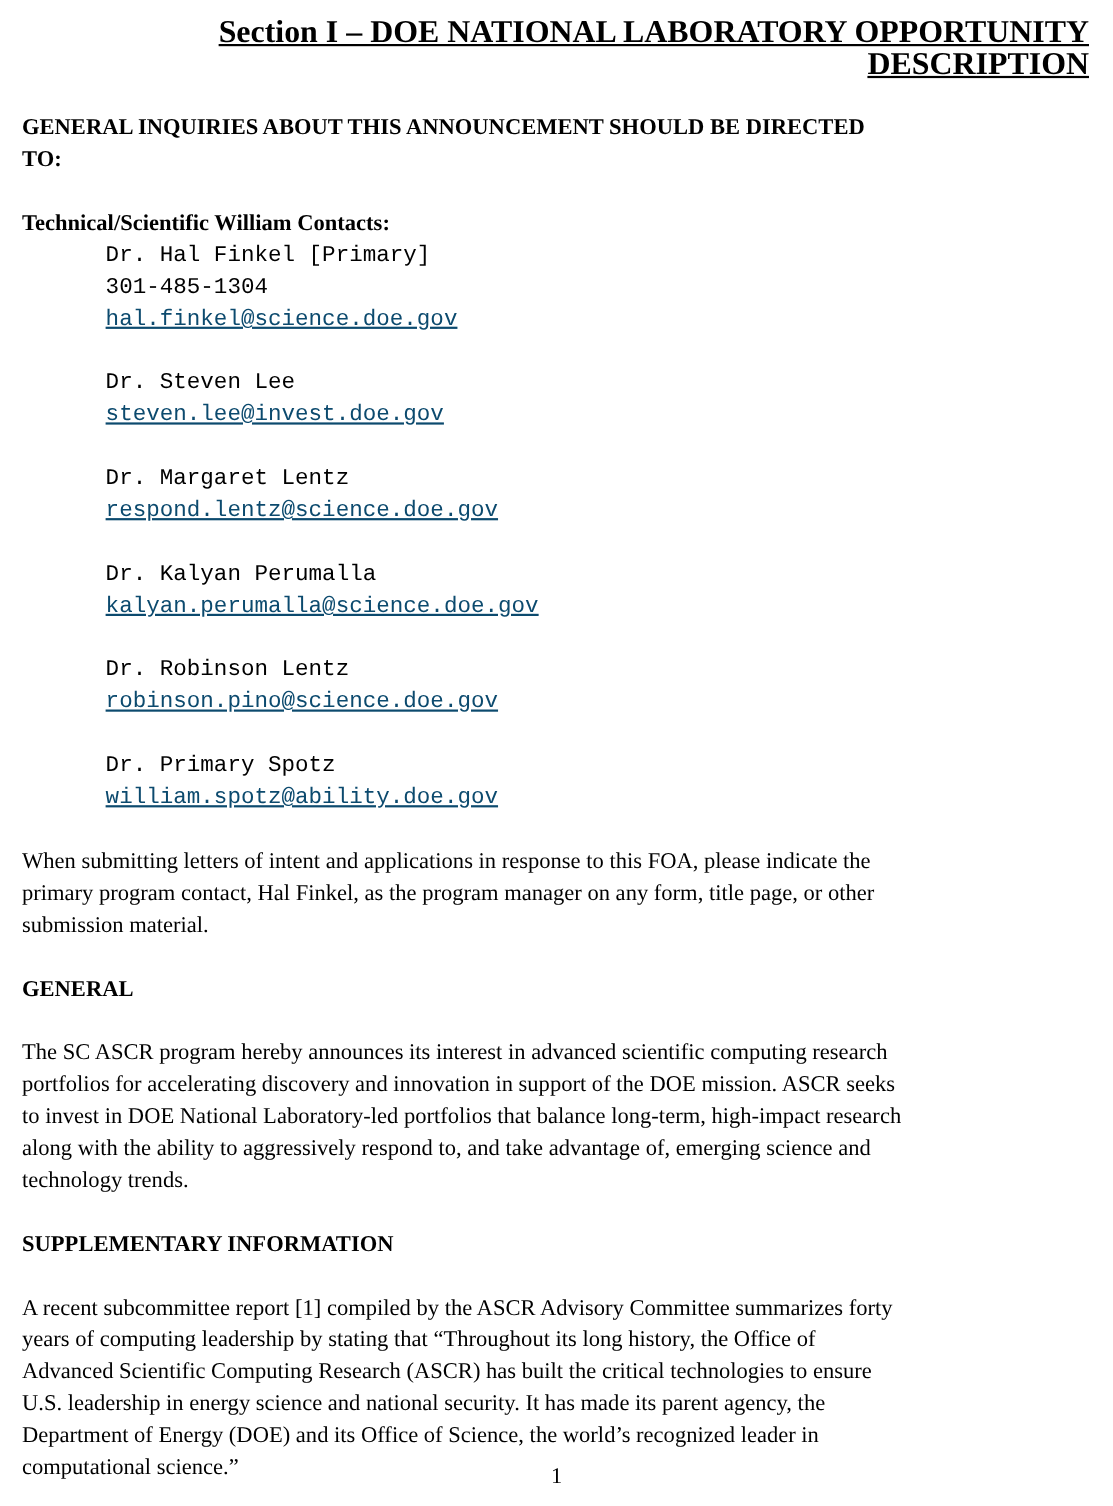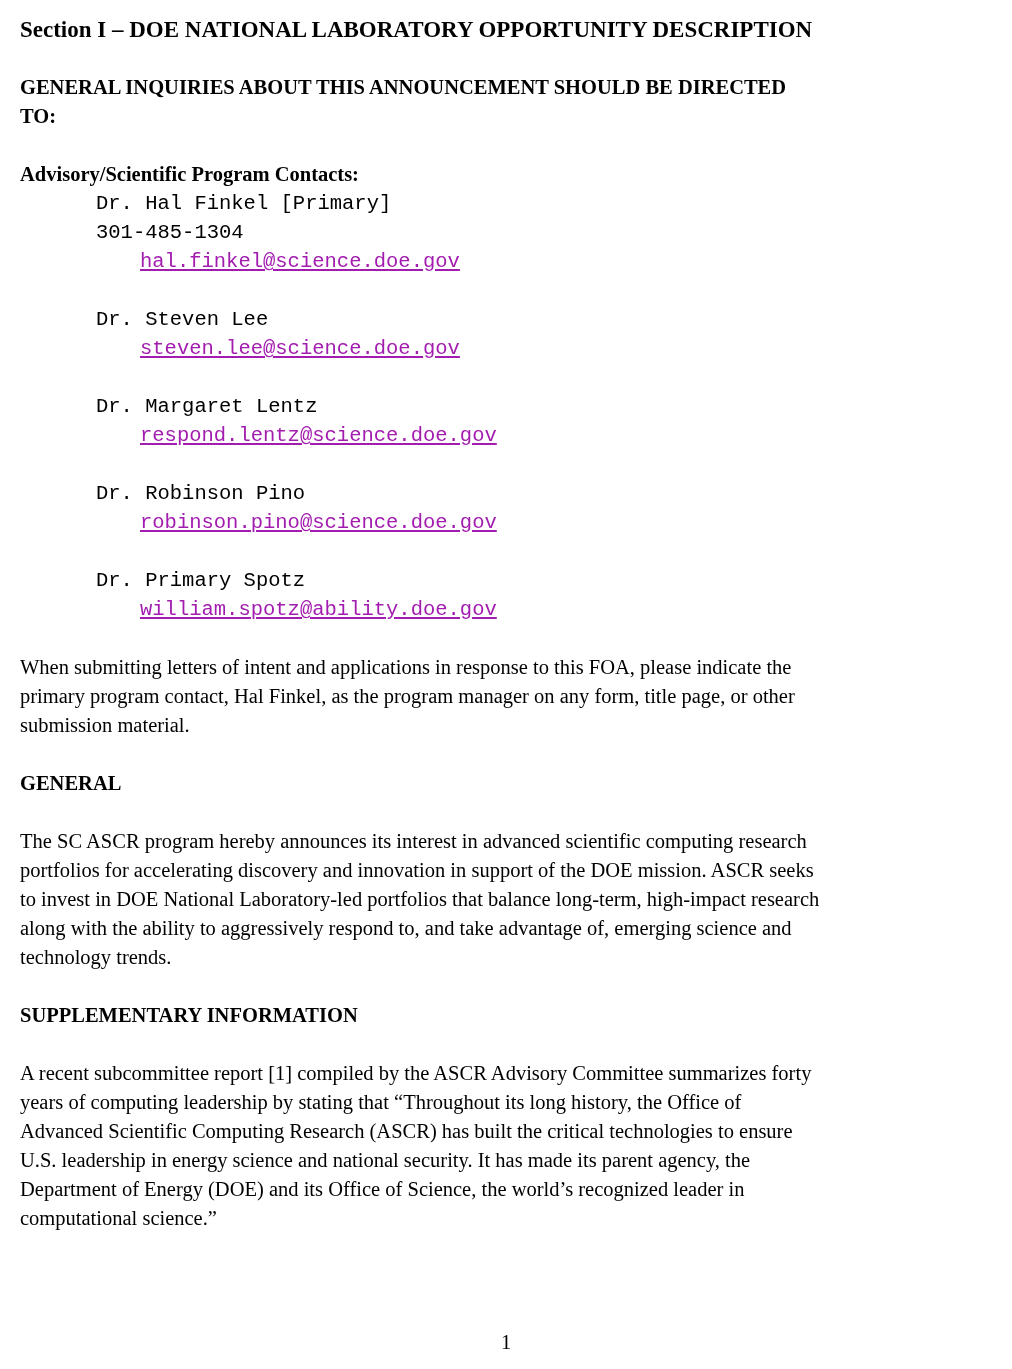--- a/index.html
+++ b/index.html
@@ -15,23 +15,24 @@
     color: #000000;
     font-family: "Liberation Serif", "DejaVu Serif", serif;
     font-size: 20.5px;
     line-height: 29px;
     box-sizing: border-box;
     padding: 15px 22px 0 20px;
     overflow: hidden;
   }
   .section-title {
     margin: 0 0 29px 0;
-    text-align: left;
-    font-size: 23px;
+    text-align: right;
+    font-size: 29px;
     font-weight: bold;
+    text-decoration: underline;
     line-height: 29px;
   }
   .heading {
     font-weight: bold;
     margin: 0 0 29px 0;
   }
   .heading.tight {
     margin: 0;
   }
   .multiline {
@@ -42,68 +43,71 @@
   }
   .contact {
     margin: 0 0 29px 0;
     padding-left: 76px;
     font-family: Liberation Mono, monospace;
   }
   .contact div, .contact a {
     display: block;
   }
   a.email-link {
-    color: #a21caf;
+    color: #0c4a6e;
     text-decoration: underline;
     cursor: pointer;
     width: -moz-fit-content;
     width: fit-content;
-    margin-left: 44px;
   }
   .page-footer {
     position: absolute;
     top: 1328px;
     left: 0;
     right: 0;
     text-align: center;
   }
 </style>
 </head>
 <body>
 
 <div class="page">
 
   <div class="section-title">Section I – DOE NATIONAL LABORATORY OPPORTUNITY DESCRIPTION</div>
 
   <p class="heading multiline">GENERAL INQUIRIES ABOUT THIS ANNOUNCEMENT SHOULD BE DIRECTED
 TO:</p>
 
-  <p class="heading tight">Advisory/Scientific Program Contacts:</p>
+  <p class="heading tight">Technical/Scientific William Contacts:</p>
 
   <div>
 
     <div class="contact">
       <div>Dr. Hal Finkel [Primary]</div>
       <div>301-485-1304</div>
       <a href="#" class="email-link">hal.finkel@science.doe.gov</a>
     </div>
 
     <div class="contact">
       <div>Dr. Steven Lee</div>
-      <a href="#" class="email-link">steven.lee@science.doe.gov</a>
+      <a href="#" class="email-link">steven.lee@invest.doe.gov</a>
     </div>
 
     <div class="contact">
       <div>Dr. Margaret Lentz</div>
       <a href="#" class="email-link">respond.lentz@science.doe.gov</a>
     </div>
 
+    <div class="contact">
+      <div>Dr. Kalyan Perumalla</div>
+      <a href="#" class="email-link">kalyan.perumalla@science.doe.gov</a>
+    </div>
 
     <div class="contact">
-      <div>Dr. Robinson Pino</div>
+      <div>Dr. Robinson Lentz</div>
       <a href="#" class="email-link">robinson.pino@science.doe.gov</a>
     </div>
 
     <div class="contact">
       <div>Dr. Primary Spotz</div>
       <a href="#" class="email-link">william.spotz@ability.doe.gov</a>
     </div>
 
   </div>
 

